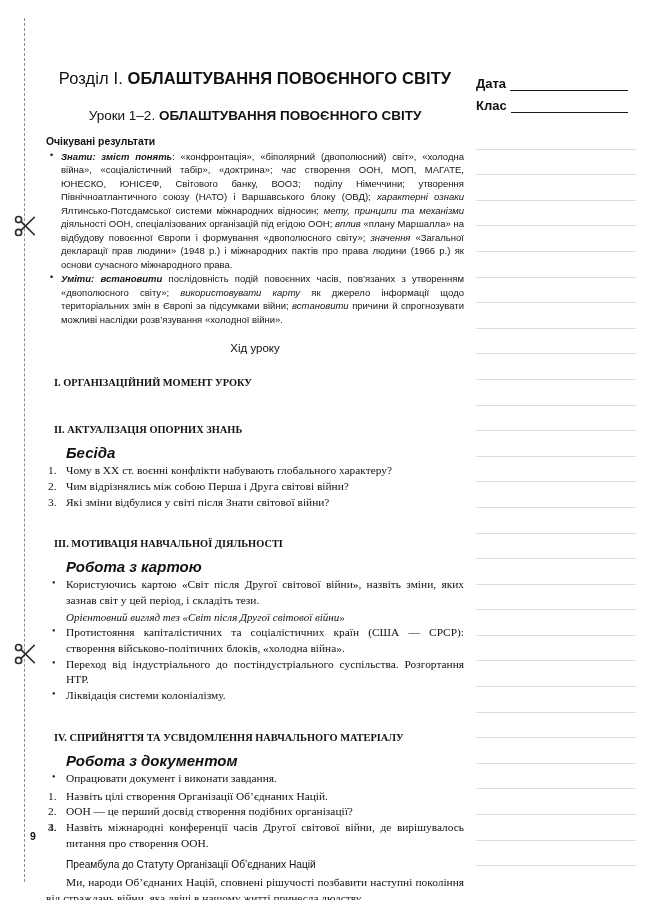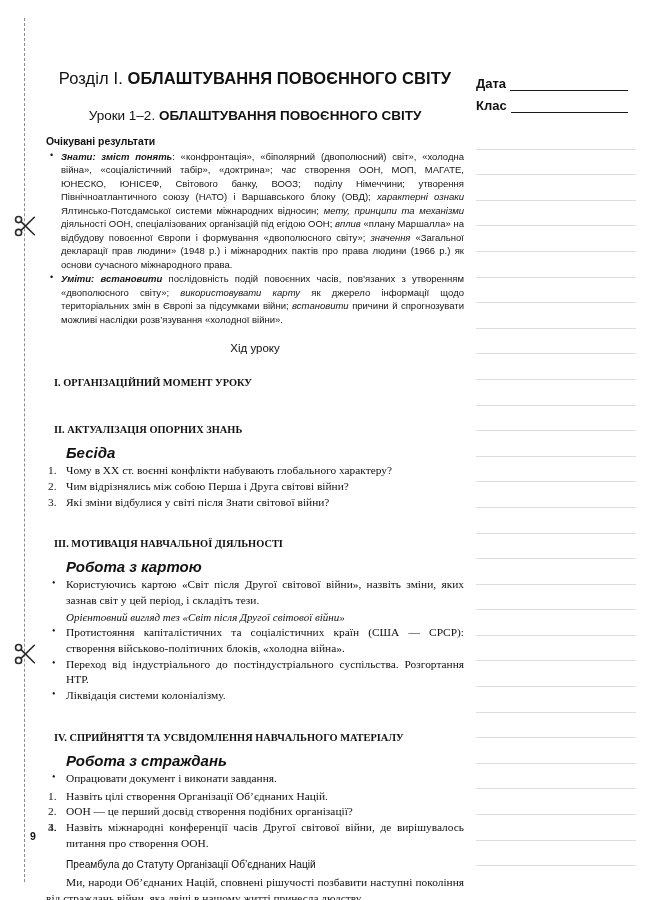--- a/index.html
+++ b/index.html
@@ -302,21 +302,21 @@
     <li><span>Користуючись картою «Світ після Другої світової війни», назвіть зміни, яких зазнав світ у цей період, і складіть тези.</span>
       <div class="note-italic">Орієнтовний вигляд тез «Світ після Другої світової війни»</div>
     </li>
     <li><span>Протистояння капіталістичних та соціалістичних країн (США — СРСР): створення військово-політичних блоків, «холодна війна».</span></li>
     <li><span>Переход від індустріального до постіндустріального суспільства. Розгортання НТР.</span></li>
     <li><span>Ліквідація системи колоніалізму.</span></li>
   </ul>
 
   <div class="spacer-lg"></div>
   <div class="section-head">IV. СПРИЙНЯТТЯ ТА УСВІДОМЛЕННЯ НАВЧАЛЬНОГО МАТЕРІАЛУ</div>
-  <div class="sub-italic indent-head" style="margin-top:9px">Робота з страждань</div>
+  <div class="sub-italic indent-head" style="margin-top:9px">Робота з документом</div>
   <ul class="blist">
     <li><span>Опрацювати документ і виконати завдання.</span></li>
   </ul>
   <ol class="qlist">
     <li><span class="num">1.</span><span>Назвіть цілі створення Організації Об’єднаних Націй.</span></li>
     <li><span class="num">2.</span><span>ООН — це перший досвід створення подібних організації?</span></li>
     <li><span class="num">3.</span></li>
     <li><span class="num">4.</span><span>Назвіть міжнародні конференції часів Другої світової війни, де вирішувалось питання про створення ООН.</span></li>
   </ol>
 

